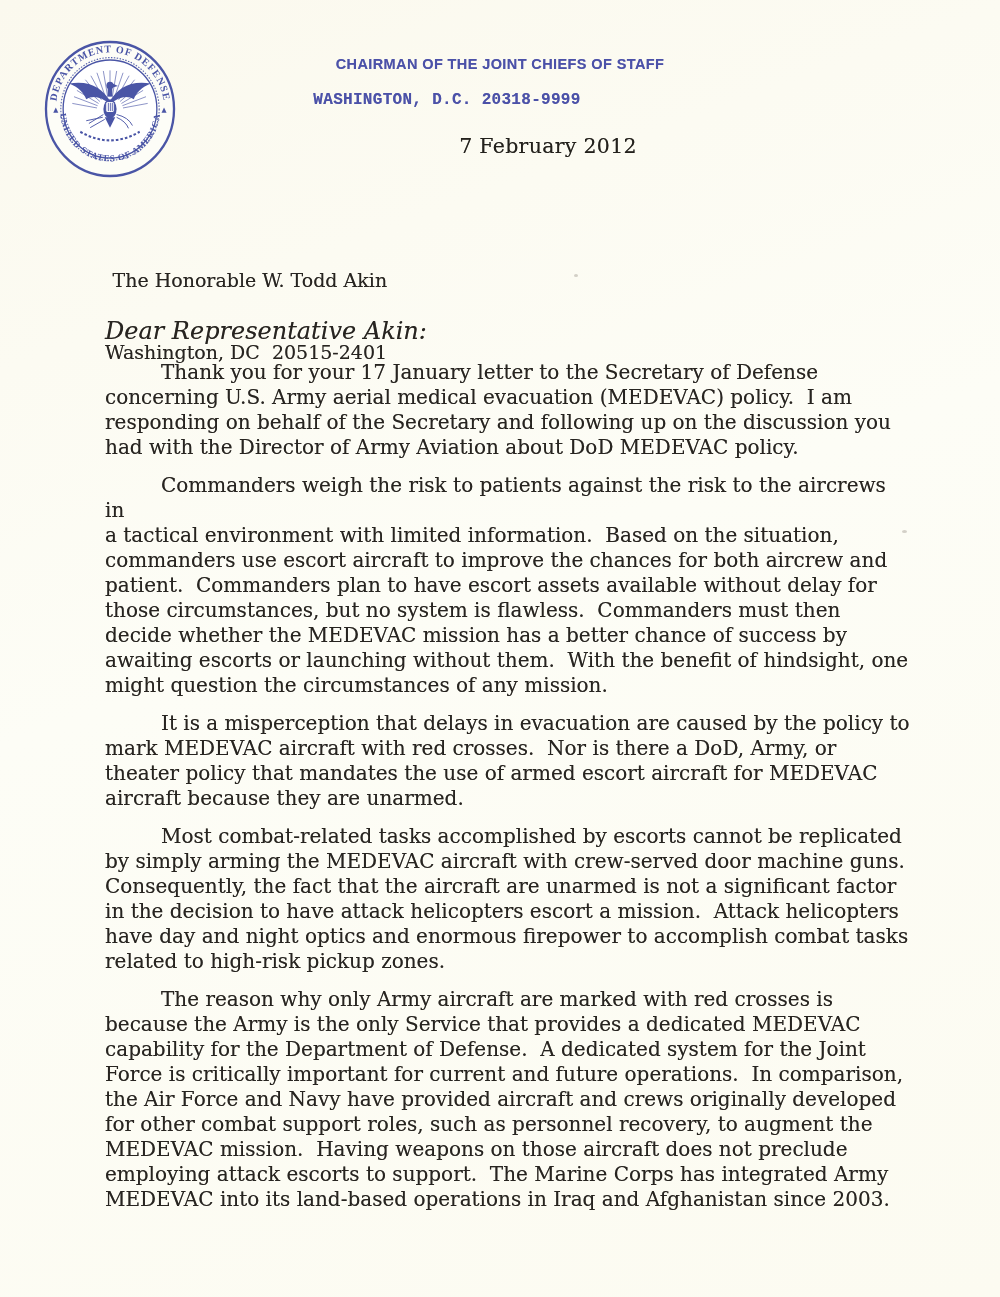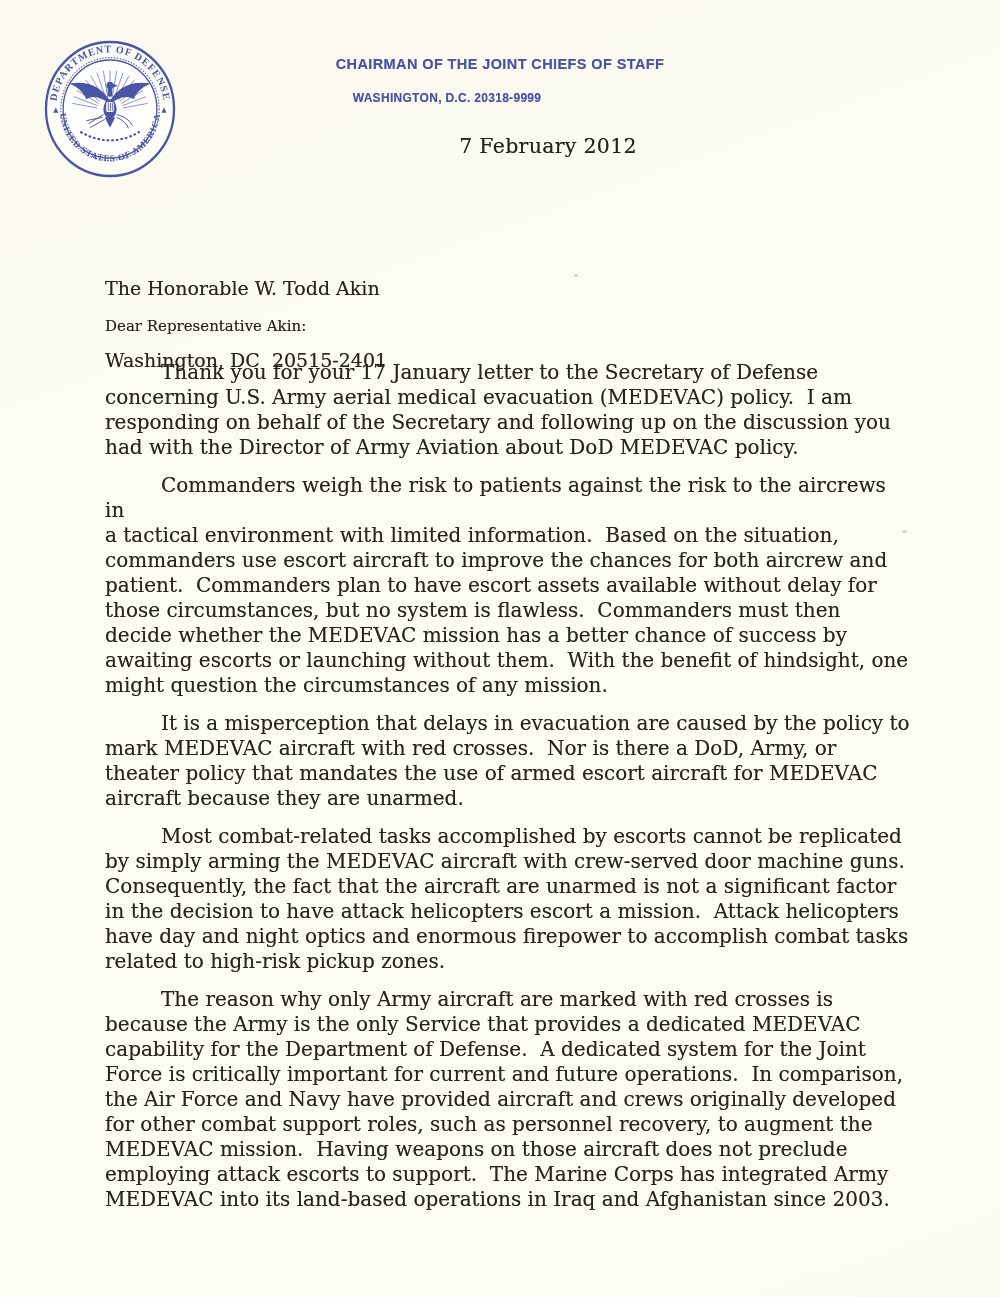--- a/index.html
+++ b/index.html
@@ -36,23 +36,23 @@
     letter-spacing: 0.4px;
     color: #4b51a8;
     text-shadow: 0 0 0.6px rgba(75,81,168,0.55);
   }
   .letterhead-line2 {
     position: absolute;
     top: 91px;
     left: 0;
     width: 894px;
     text-align: center;
-    font-family: Liberation Sans, sans-serif;
+    font-family: Liberation Mono, monospace;
     font-weight: bold;
-    font-size: 12px;
+    font-size: 16px;
     letter-spacing: 0.3px;
     color: #4b51a8;
     text-shadow: 0 0 0.6px rgba(75,81,168,0.55);
   }
   .date-line {
     position: absolute;
     top: 134px;
     left: 0;
     width: 1000px;
     text-align: center;
@@ -62,31 +62,33 @@
     text-shadow: 0 0 0.6px rgba(35,33,28,0.45);
     margin-left: 48px;
   }
   
   .scan-text {
     text-shadow: 0 0 0.6px rgba(39,36,32,0.5);
   }
   .recipient {
     position: absolute;
     left: 105px;
-    top: 228px;
+    top: 220px;
     font-size: 19px;
     line-height: 24px;
     white-space: pre-wrap;
+    text-align: right;
   }
   .salutation {
     position: absolute;
     left: 105px;
     top: 317px;
-    font-size: 15px;
+    font-size: 24px;
     white-space: pre-wrap;
+    font-style: italic;
   }
   .letter-body {
     position: absolute;
     left: 105px;
     top: 360px;
     width: 805px;
     font-size: 20px;
     line-height: 25px;
   }
   .letter-body p {

